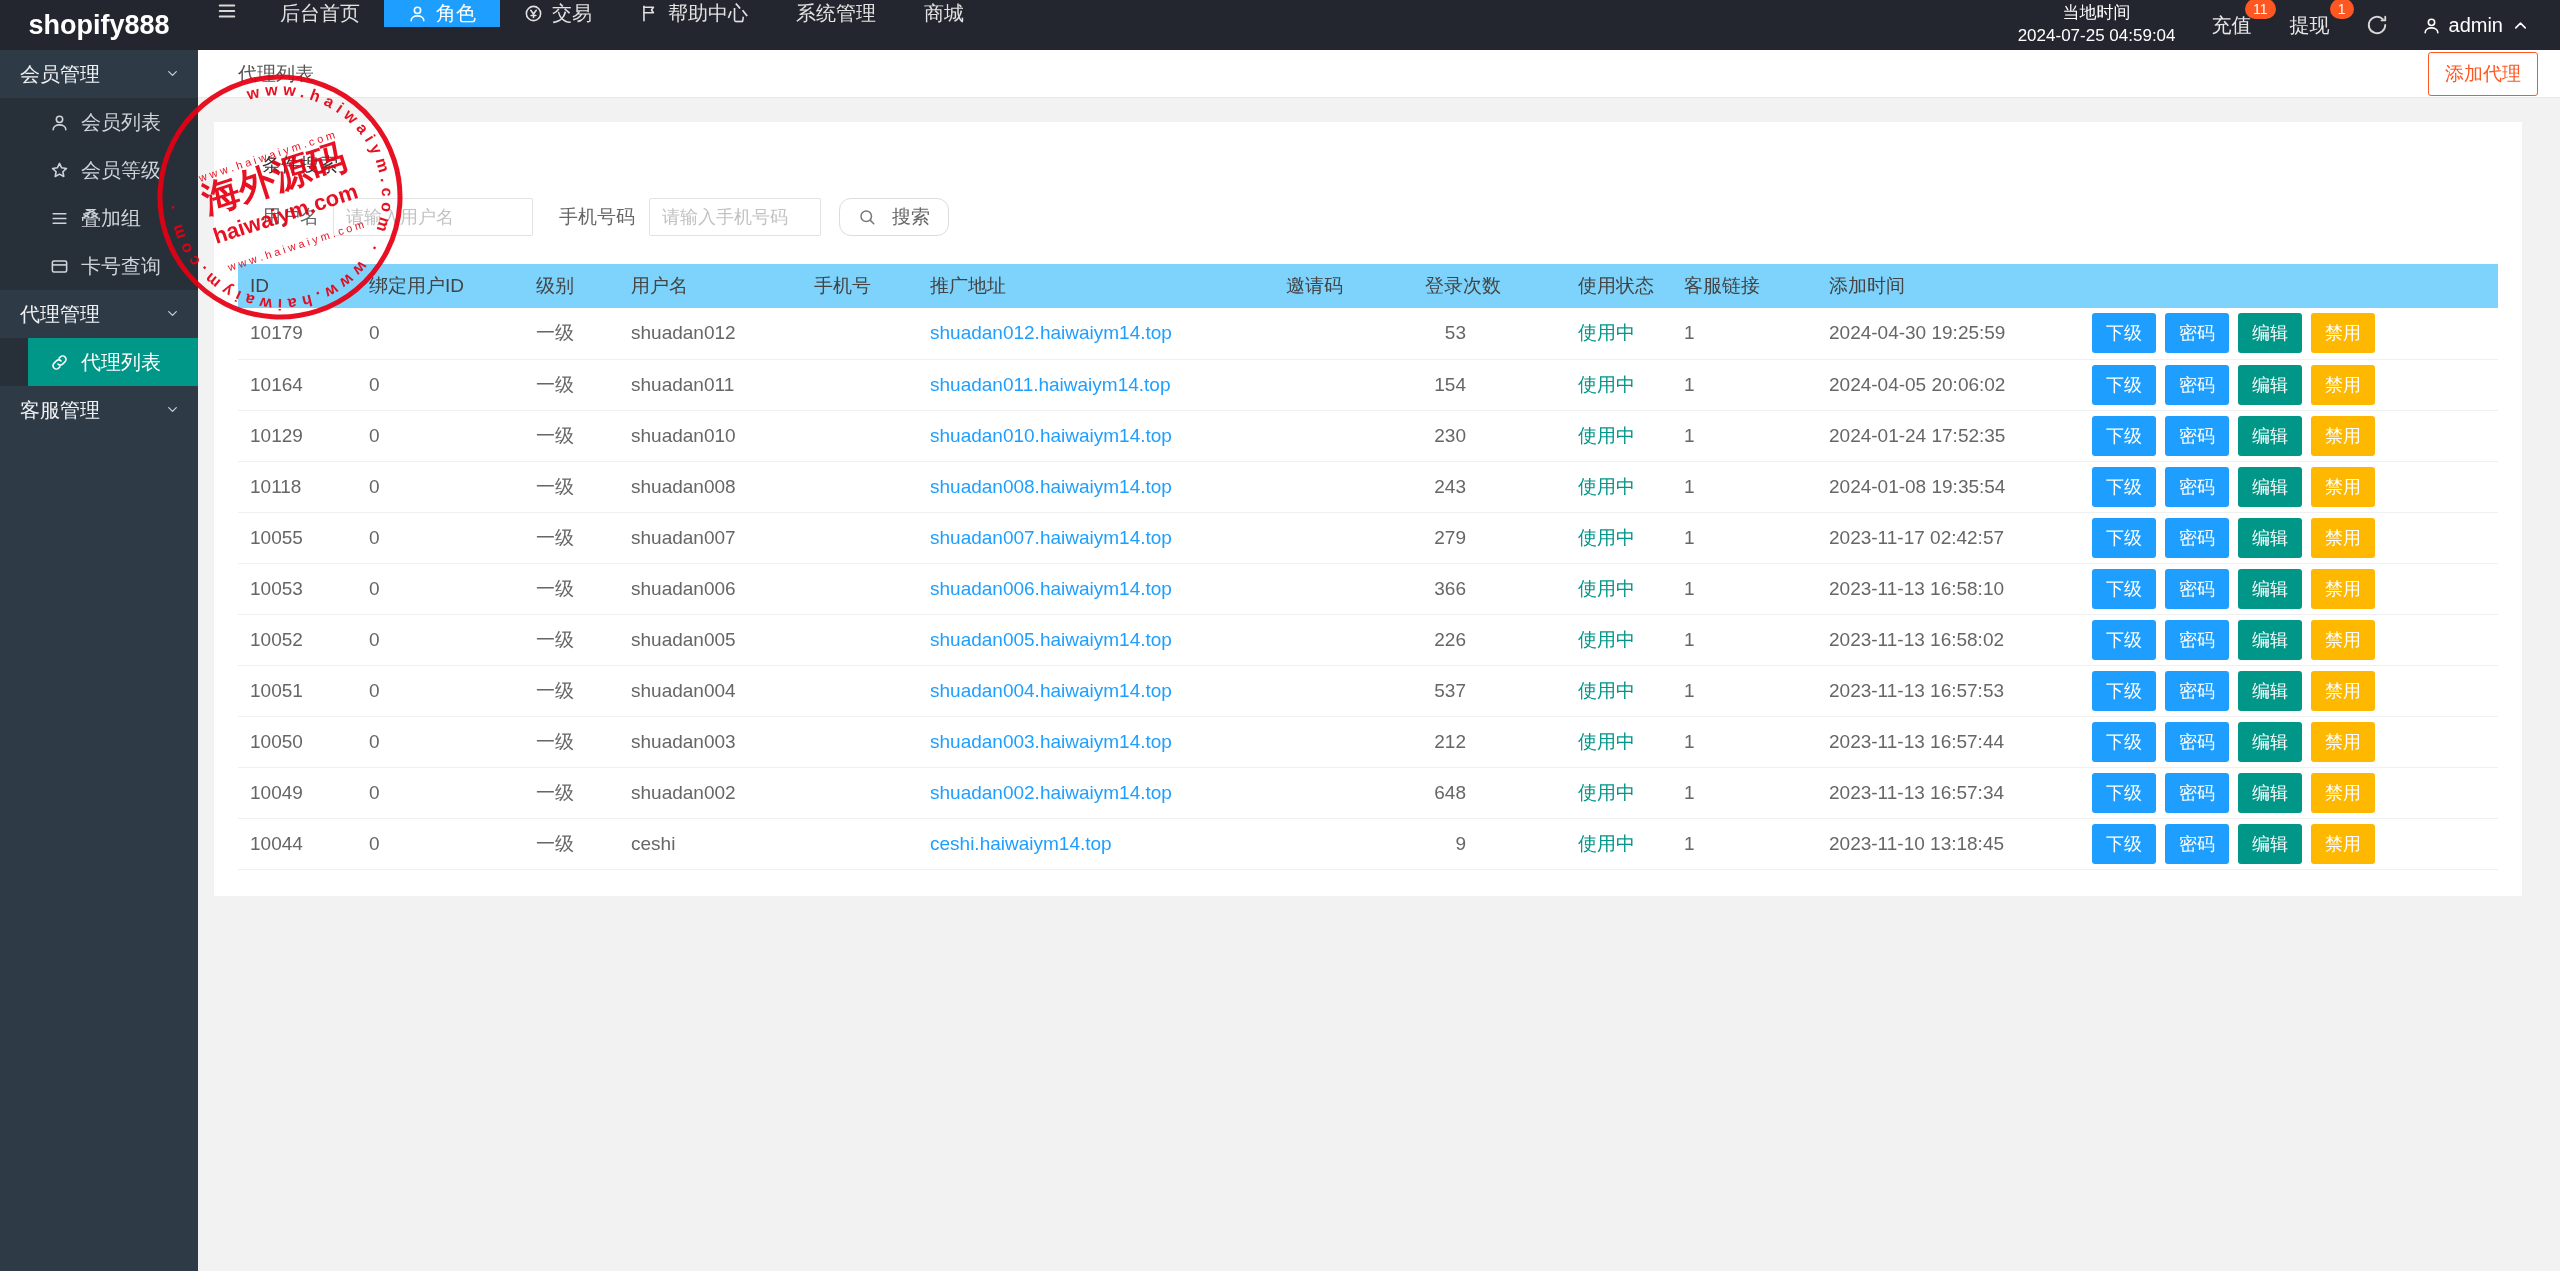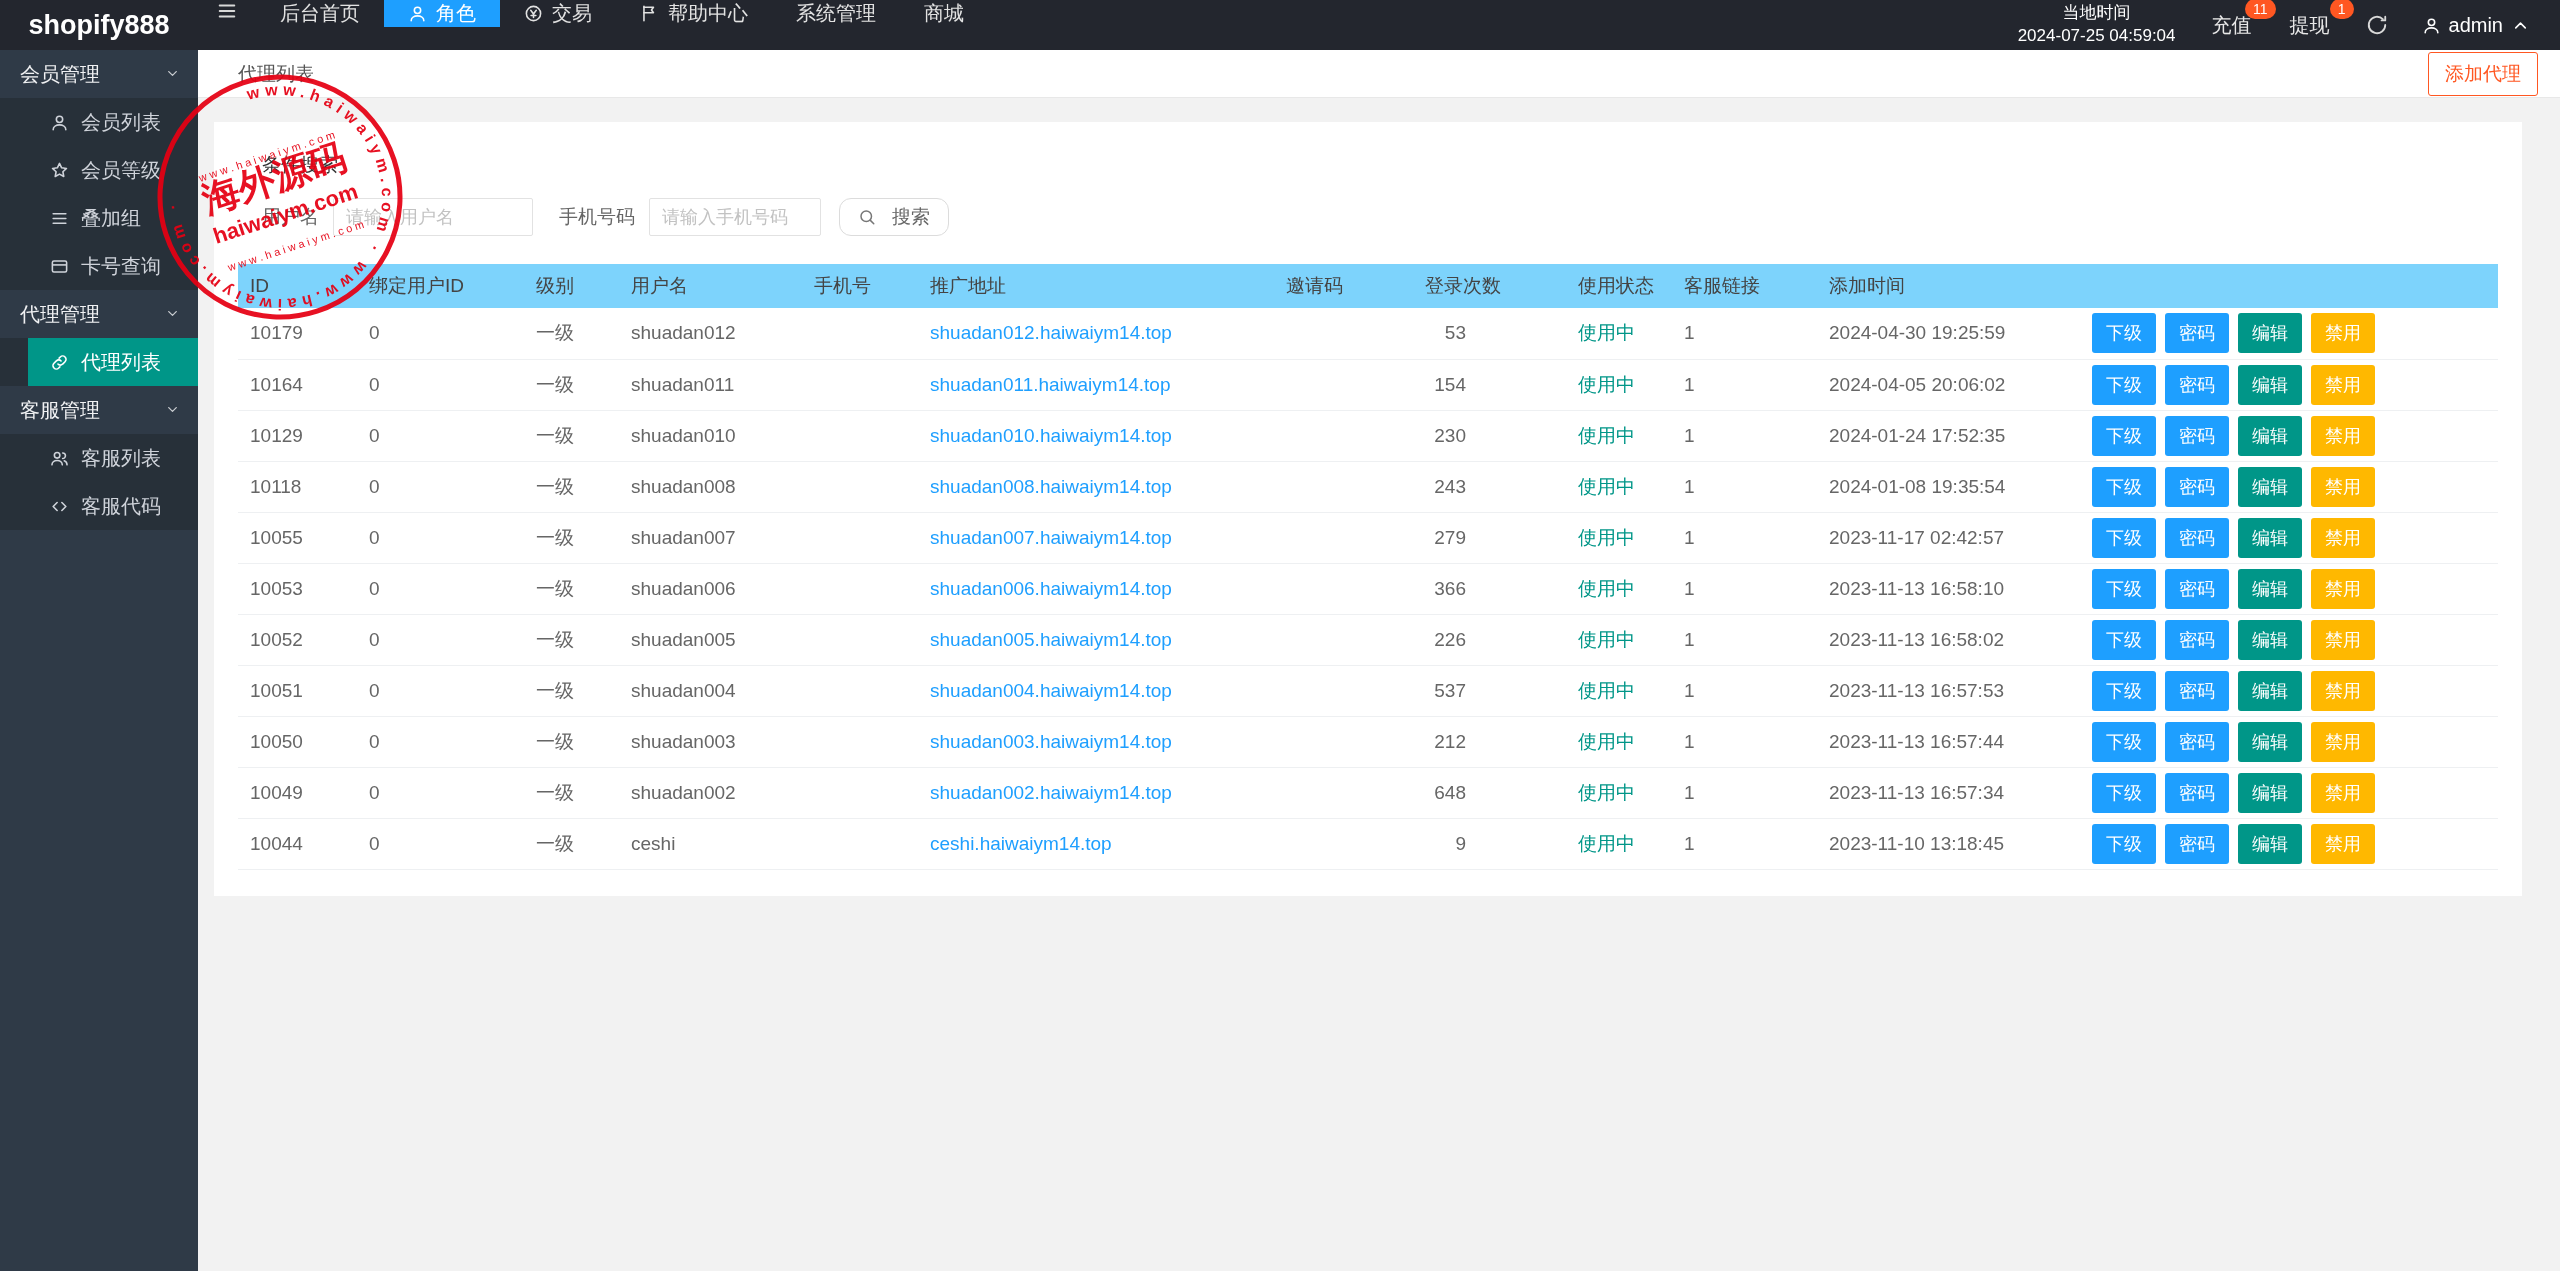--- a/index.html
+++ b/index.html
@@ -237,42 +237,20 @@
               </svg>
             </span>
             <span>代理列表</span>
           </div>
         </div>
         <div class="side-group-header">
           <span>客服管理</span>
           <span><svg viewBox="0 0 24 24" fill="none" stroke="currentColor" stroke-width="2" stroke-linecap="round" stroke-linejoin="round">
               <polyline points="6 9 12 15 18 9"></polyline>
             </svg></span>
-        </div>
-        <div class="side-items">
-          <div class="side-item">
-            <span class="icon">
-              <svg viewBox="0 0 24 24" fill="none" stroke="currentColor" stroke-width="2" stroke-linecap="round">
-                <circle cx="9" cy="8" r="3.5"></circle>
-                <path d="M2.5 20c0-3.5 3-5.5 6.5-5.5s6.5 2 6.5 5.5"></path>
-                <path d="M16 5a3.5 3.5 0 0 1 0 7"></path>
-                <path d="M18 14.8c2.1.7 3.5 2.3 3.5 5.2"></path>
-              </svg>
-            </span>
-            <span>客服列表</span>
-          </div>
-          <div class="side-item">
-            <span class="icon">
-              <svg viewBox="0 0 24 24" fill="none" stroke="currentColor" stroke-width="2" stroke-linecap="round" stroke-linejoin="round">
-                <polyline points="9 7 4 12 9 17"></polyline>
-                <polyline points="15 7 20 12 15 17"></polyline>
-              </svg>
-            </span>
-            <span>客服代码</span>
-          </div>
         </div>
       </aside>
 
     <main class="main">
       <div class="breadcrumb-bar">
         <span class="breadcrumb">代理列表</span>
         <button class="add-btn">添加代理</button>
       </div>
 
       <div class="card">

